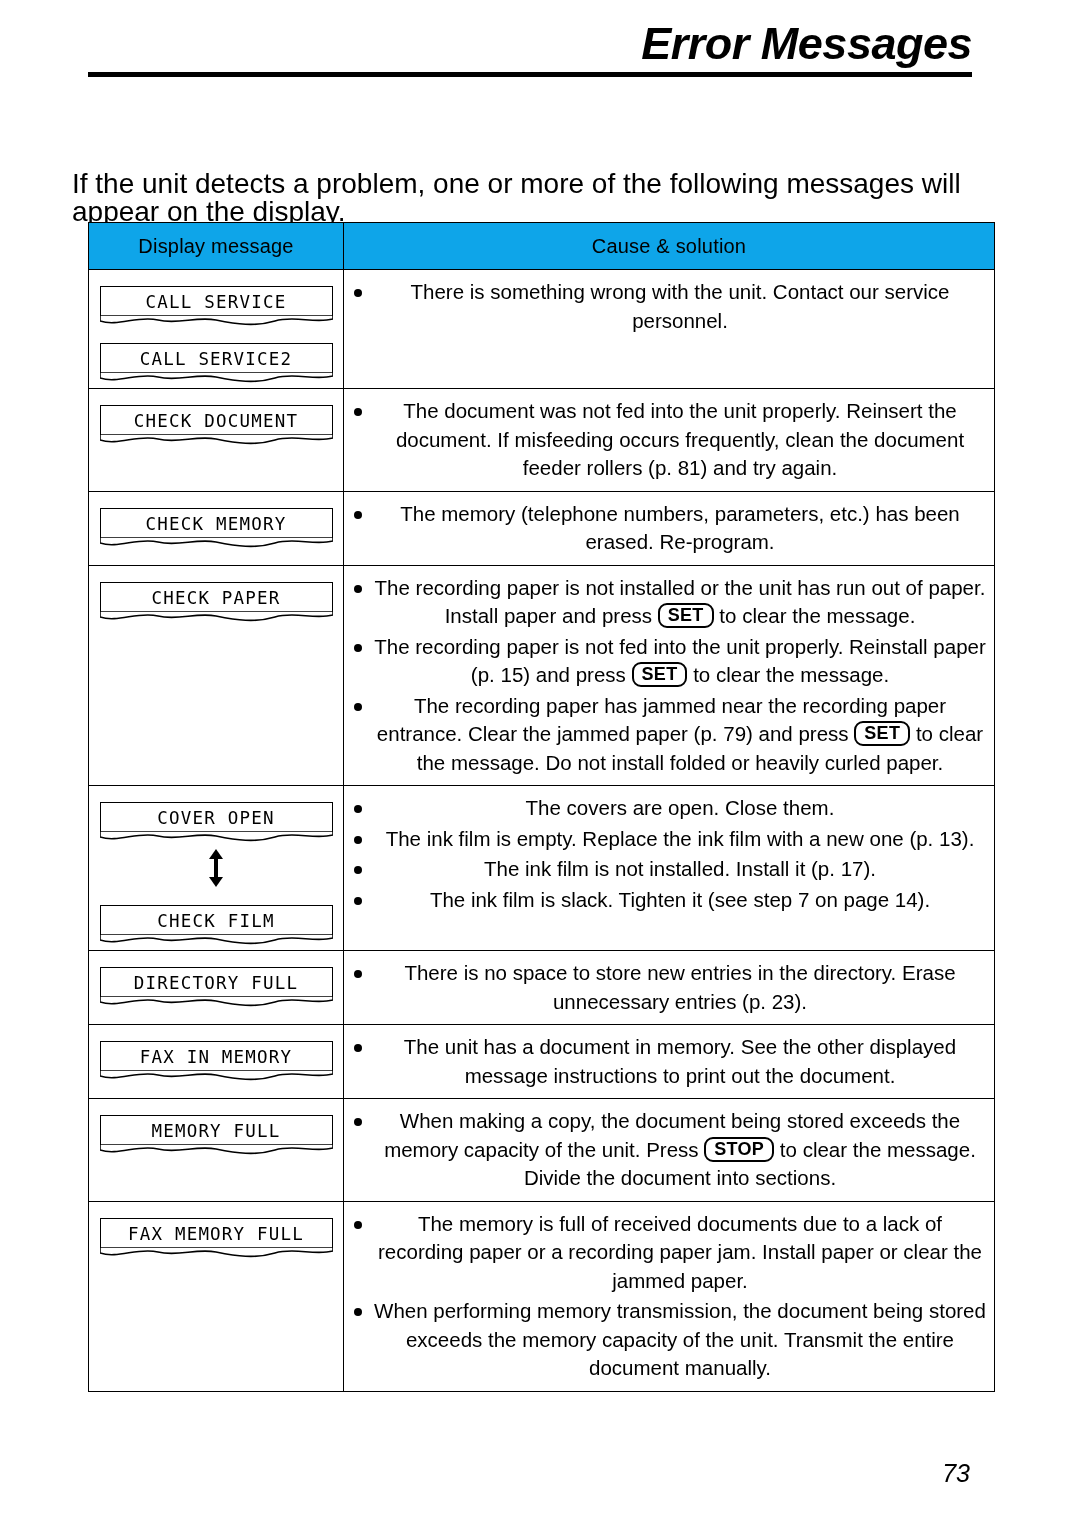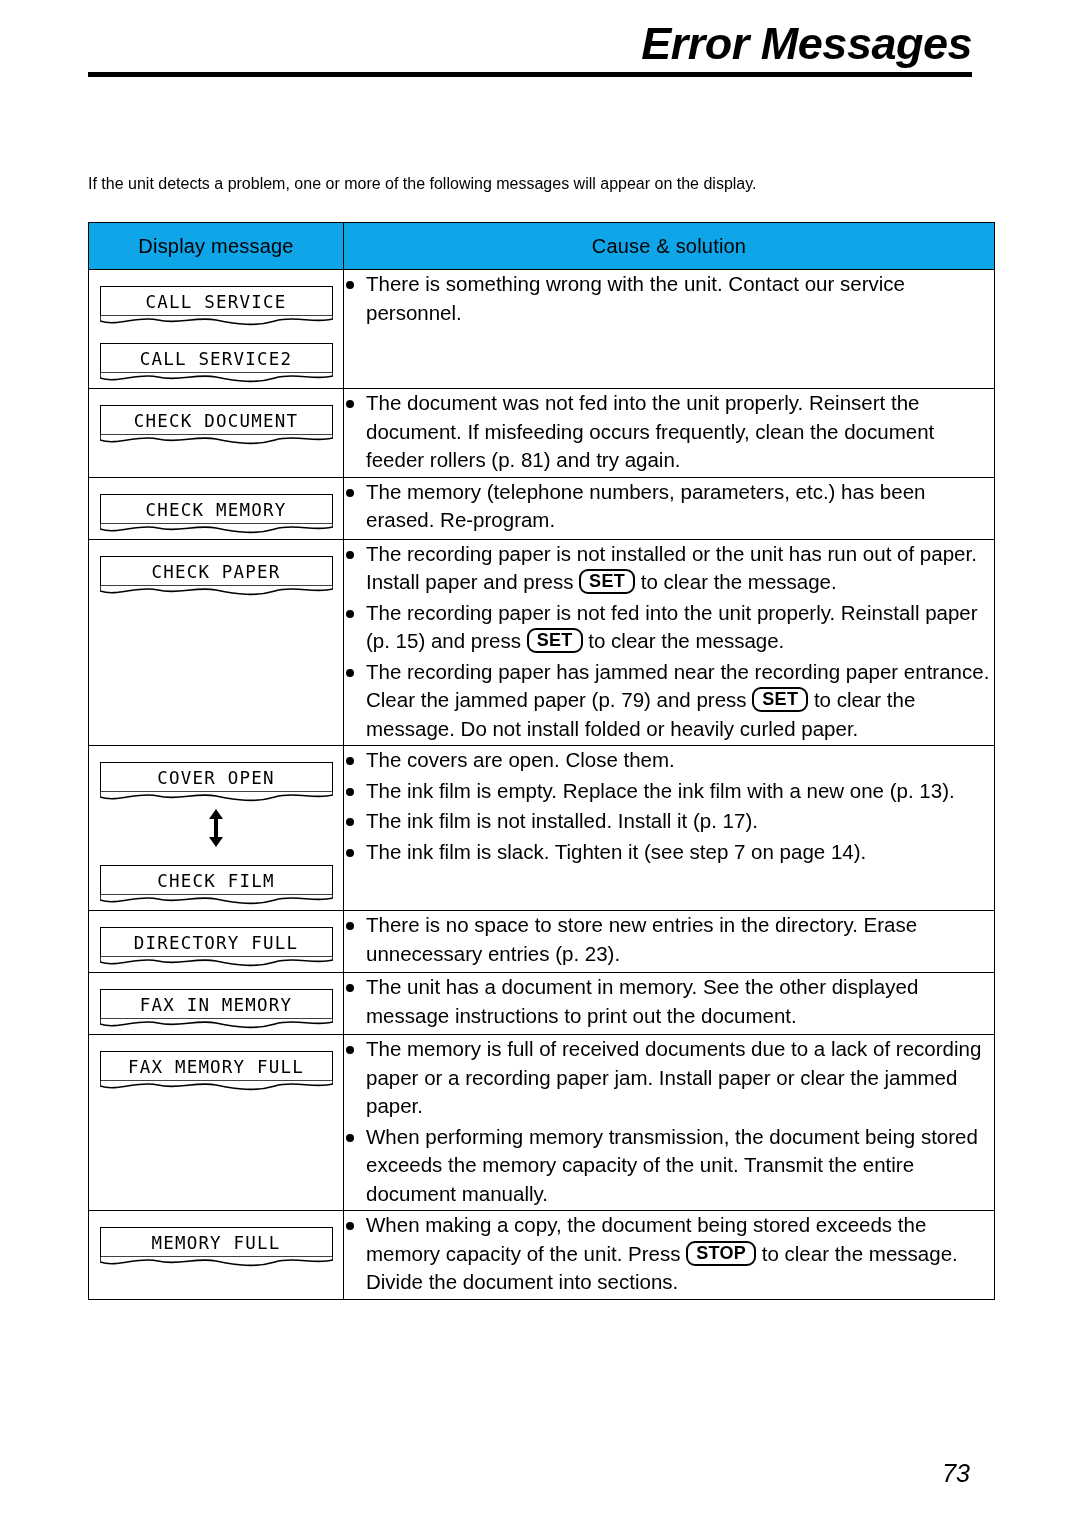--- a/index.html
+++ b/index.html
@@ -63,24 +63,24 @@
     top: 14px;
     height: 22px;
   }
   .deco-lines .l1 { position:absolute; left:0; right:0; top:0px; height:7px; background:#000; }
   .deco-lines .l2 { position:absolute; left:0; right:0; top:11px; height:4px; background:#000; }
   .deco-lines .l3 { position:absolute; left:0; right:0; top:19px; height:3px; background:#000; }
 
   
   .intro {
     position: absolute;
-    left: 88px;
+    left: 72px;
     top: 170px;
     width: 910px;
-    font-size: 16px;
+    font-size: 28px;
     line-height: 28px;
   }
 
   
   .tbl {
     position: absolute;
     left: 88px;
     top: 222px;
     width: 906px;
     border-collapse: collapse;
@@ -136,23 +136,24 @@
 
   .arrow-updown {
     width: 233px;
     margin: 2px auto 2px auto;
     text-align: center;
     height: 42px;
   }
 
   
   ul.blt {
-    margin: 0;
+    margin: 8px;
     padding: 0;
     list-style: none;
+    text-align: center;
   }
   ul.blt li {
     position: relative;
     padding-left: 22px;
     font-size: 20.5px;
     line-height: 28.5px;
     margin-bottom: 2px;
   }
   ul.blt li:before {
     content: "";
@@ -345,47 +346,47 @@
           </td>
           <td class="cell-right">
             <ul class="blt">
               <li><span>The unit has a document in memory. See the other displayed message instructions to print out the document.</span></li>
             </ul>
           </td>
         </tr>
         <tr>
           <td class="cell-left">
             <div class="lcd-wrap">
+              <div class="lcd">MEMORY FULL</div>
+              <svg class="lcd-bottom" viewBox="0 0 233 12" preserveAspectRatio="none" xmlns="http://www.w3.org/2000/svg">
+                <path d="M0,1 L0,6 C18,12 38,0 58,5 C78,10 96,1 116,5 C136,9 155,12 175,6 C195,0 214,9 233,4 L233,1" fill="none" stroke="#000" stroke-width="1.6"></path>
+                <path d="M0,0 L233,0" stroke="#000" stroke-width="1.6"></path>
+              </svg>
+            </div>
+          </td>
+          <td class="cell-right">
+            <ul class="blt">
+              <li><span>When making a copy, the document being stored exceeds the memory capacity of the unit. Press </span><span class="key">STOP</span><span> to clear the message. Divide the document into sections.</span></li>
+            </ul>
+          </td>
+        </tr>
+        <tr>
+          <td class="cell-left">
+            <div class="lcd-wrap">
               <div class="lcd">FAX MEMORY FULL</div>
               <svg class="lcd-bottom" viewBox="0 0 233 12" preserveAspectRatio="none" xmlns="http://www.w3.org/2000/svg">
                 <path d="M0,1 L0,6 C18,12 38,0 58,5 C78,10 96,1 116,5 C136,9 155,12 175,6 C195,0 214,9 233,4 L233,1" fill="none" stroke="#000" stroke-width="1.6"></path>
                 <path d="M0,0 L233,0" stroke="#000" stroke-width="1.6"></path>
               </svg>
             </div>
           </td>
           <td class="cell-right">
             <ul class="blt">
               <li><span>The memory is full of received documents due to a lack of recording paper or a recording paper jam. Install paper or clear the jammed paper.</span></li>
               <li><span>When performing memory transmission, the document being stored exceeds the memory capacity of the unit. Transmit the entire document manually.</span></li>
             </ul>
           </td>
         </tr>
-        <tr>
-          <td class="cell-left">
-            <div class="lcd-wrap">
-              <div class="lcd">MEMORY FULL</div>
-              <svg class="lcd-bottom" viewBox="0 0 233 12" preserveAspectRatio="none" xmlns="http://www.w3.org/2000/svg">
-                <path d="M0,1 L0,6 C18,12 38,0 58,5 C78,10 96,1 116,5 C136,9 155,12 175,6 C195,0 214,9 233,4 L233,1" fill="none" stroke="#000" stroke-width="1.6"></path>
-                <path d="M0,0 L233,0" stroke="#000" stroke-width="1.6"></path>
-              </svg>
-            </div>
-          </td>
-          <td class="cell-right">
-            <ul class="blt">
-              <li><span>When making a copy, the document being stored exceeds the memory capacity of the unit. Press </span><span class="key">STOP</span><span> to clear the message. Divide the document into sections.</span></li>
-            </ul>
-          </td>
-        </tr>
       </tbody>
   </table>
 
   <div class="page-num">73</div>
 </div>
 
 </body></html>

